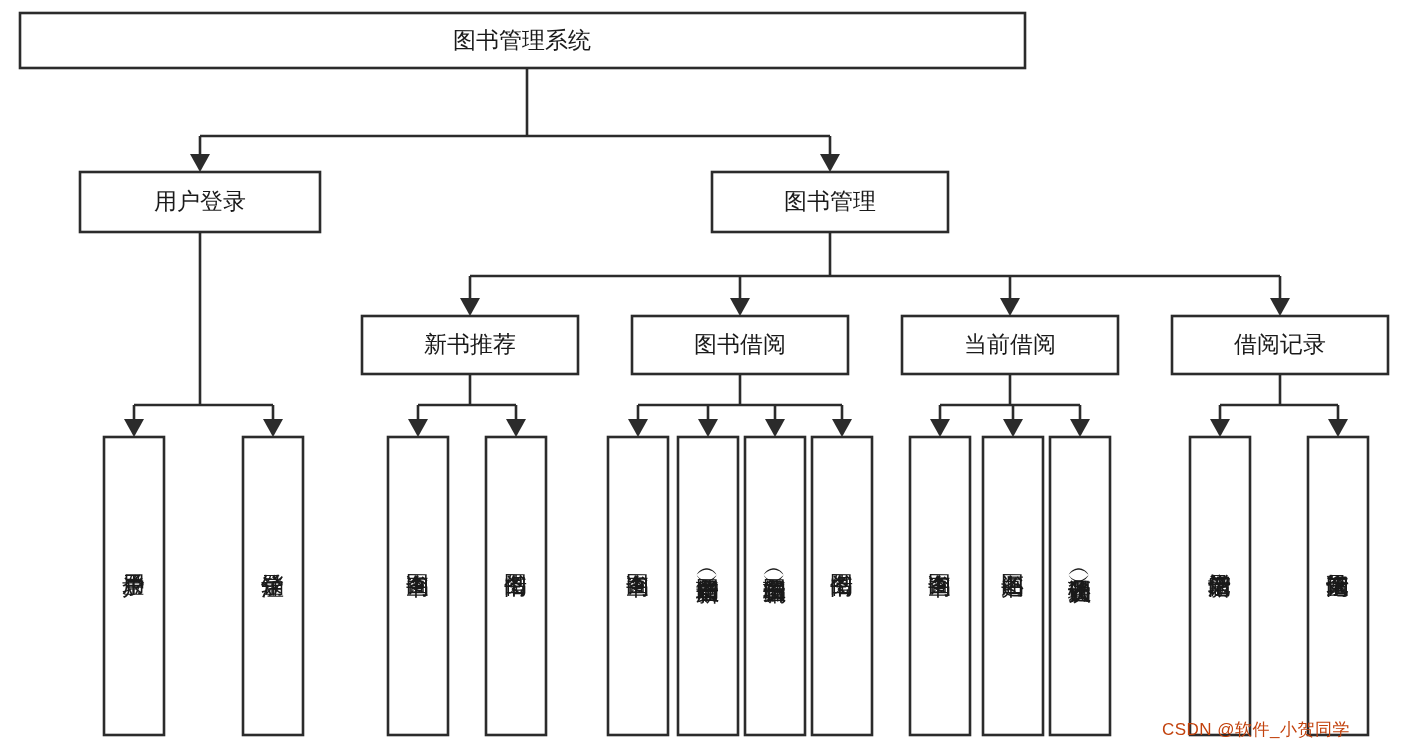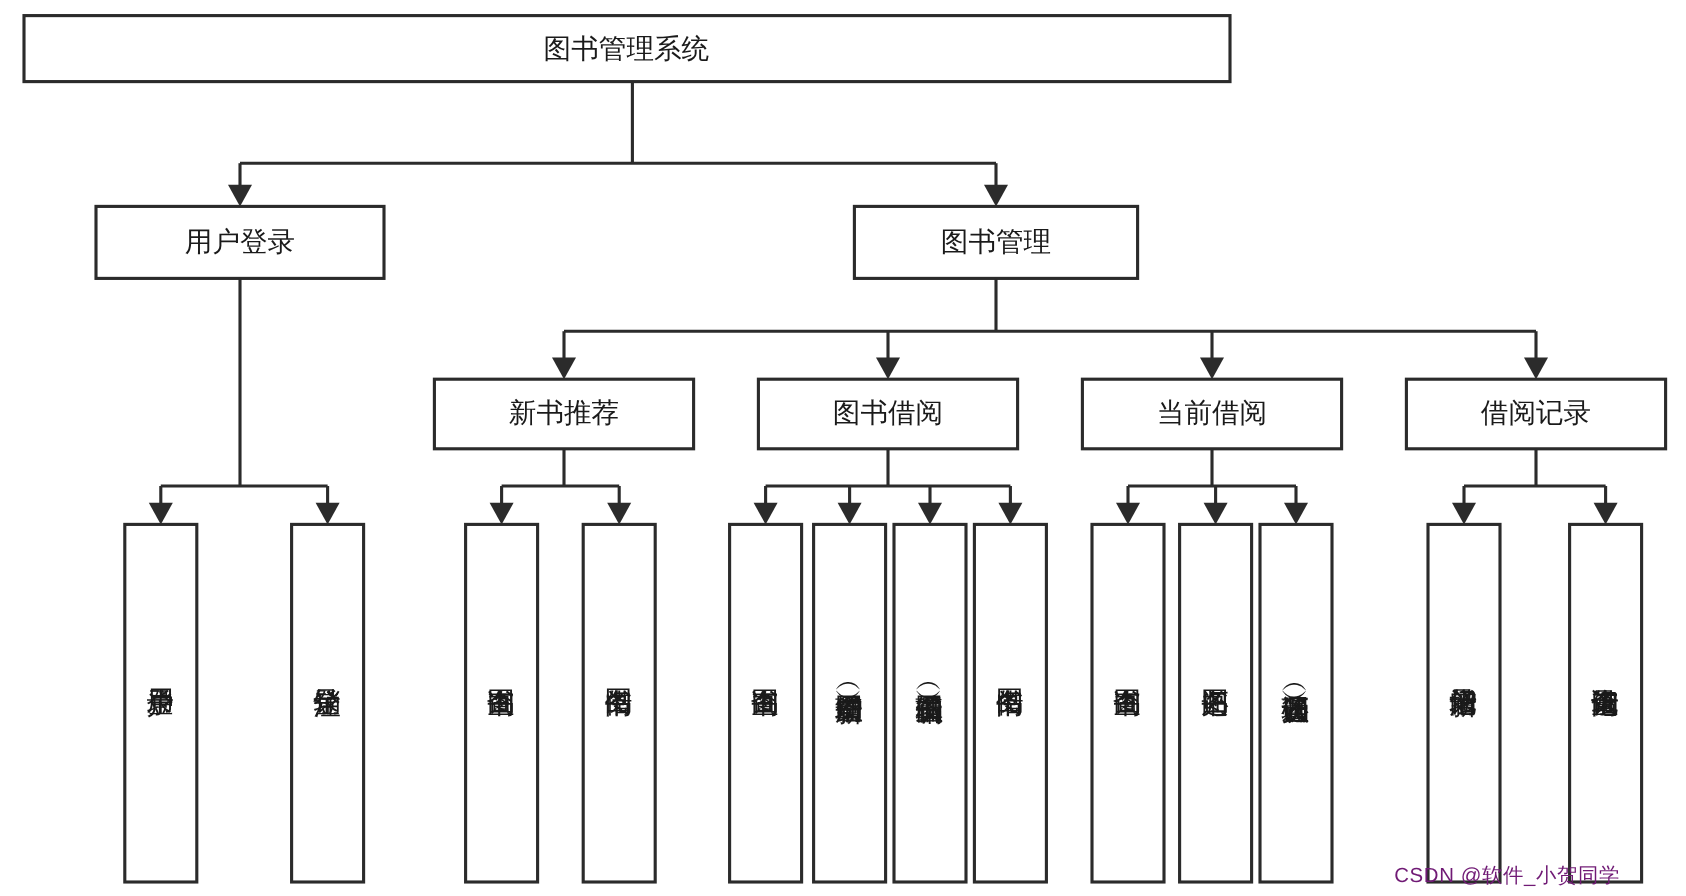--- a/index.html
+++ b/index.html
@@ -55,21 +55,21 @@
     font-size: 23px;
     fill: #1a1a1a;
     text-anchor: middle;
   }
   .watermark {
     position: absolute;
     right: 14px;
     bottom: 6px;
     font-family: "Liberation Sans", "DejaVu Sans", sans-serif;
     font-size: 17px;
-    color: #701a75;
+    color: #c2410c;
     white-space: nowrap;
     letter-spacing: 0.5px;
     pointer-events: none;
   }
 </style>
 </head>
 <body>
 
 <div id="diagram-root">
 

